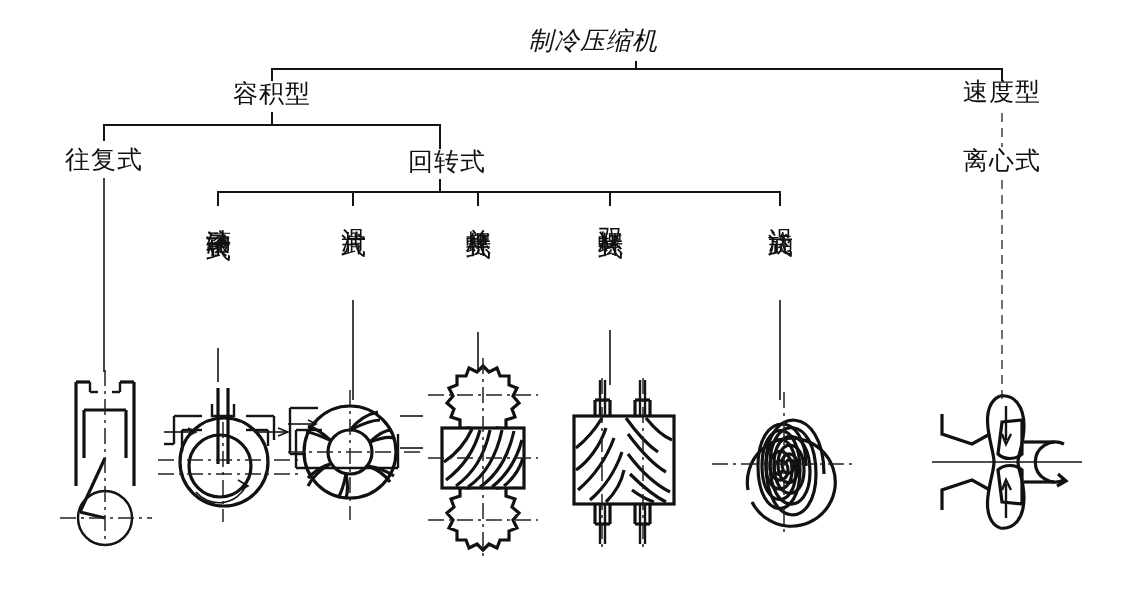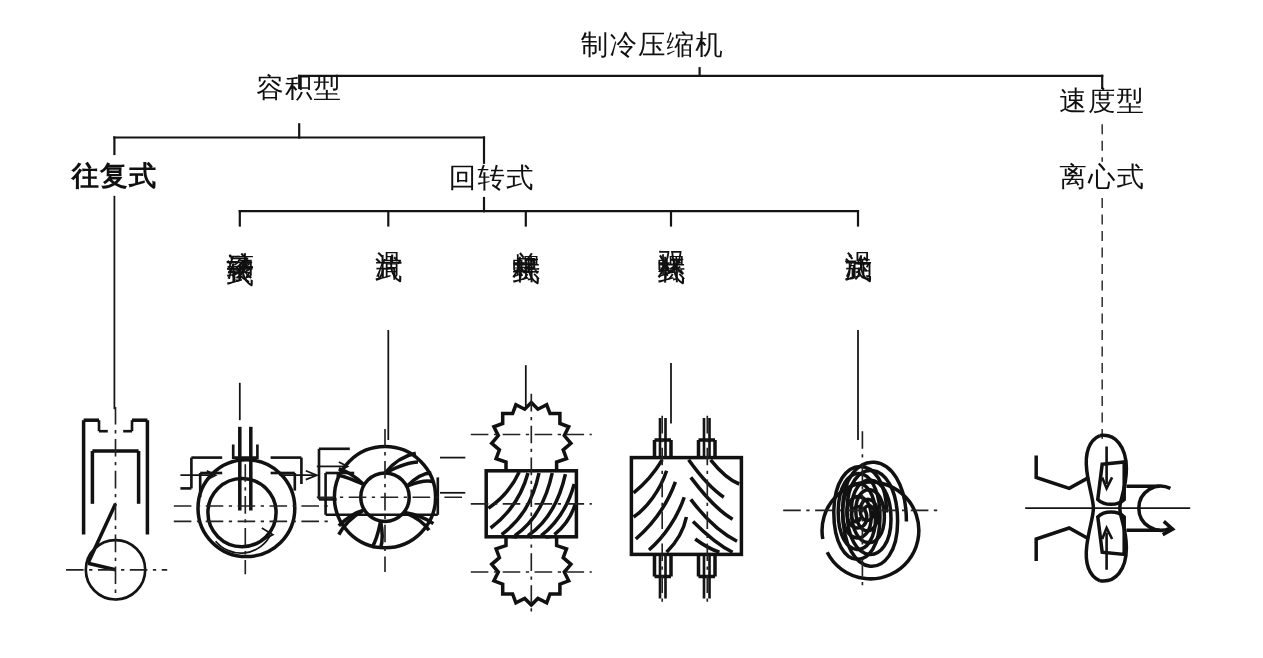--- a/index.html
+++ b/index.html
@@ -122,31 +122,31 @@
     <path class="ln-thin" d="M 353 300 L 353 400"></path>
     <path class="ln-thin" d="M 478 332 L 478 372"></path>
     <path class="ln-thin" d="M 610 330 L 610 385"></path>
     <path class="ln-thin" d="M 780 300 L 780 400"></path>
 
     <path class="dash-soft" d="M 1002 113 L 1002 147"></path>
 
     <path class="dash-soft" d="M 1002 180 L 1002 400"></path>
   </svg>
 
-  <div class="node-label" style="left:528px; top:28px;">制冷压缩机</div>
-
-  <div class="node-label" style="left:233px; top:67px;">容积型</div>
+  <div class="node-label" style="left:528px; top:28px;font-style:italic;">制冷压缩机</div>
+
+  <div class="node-label" style="left:233px; top:81px;">容积型</div>
 
   <div class="node-label" style="left:963px; top:81px;font-family:Liberation Mono, monospace;">速度型</div>
 
-  <div class="node-label" style="left:65px; top:147px;font-weight:bold;">往复式</div>
+  <div class="node-label" style="left:65px; top:147px;">往复式</div>
 
   <div class="node-label" style="left:408px; top:149px;">回转式</div>
 
-  <div class="node-label" style="left:963px; top:148px;">离心式</div>
+  <div class="node-label" style="left:963px; top:148px;font-family:Liberation Serif, serif;">离心式</div>
 
   <div class="node-label vert" style="left:206px; top:208px; height:140px;">滚动转子式</div>
 
   <div class="node-label vert" style="left:341px; top:208px; height:90px;">滑片式</div>
 
   <div class="node-label vert" style="left:466px; top:208px; height:118px;">单螺杆式</div>
 
   <div class="node-label vert" style="left:598px; top:208px; height:118px;">双螺杆式</div>
 
   <div class="node-label vert" style="left:768px; top:208px; height:90px;">涡旋式</div>

